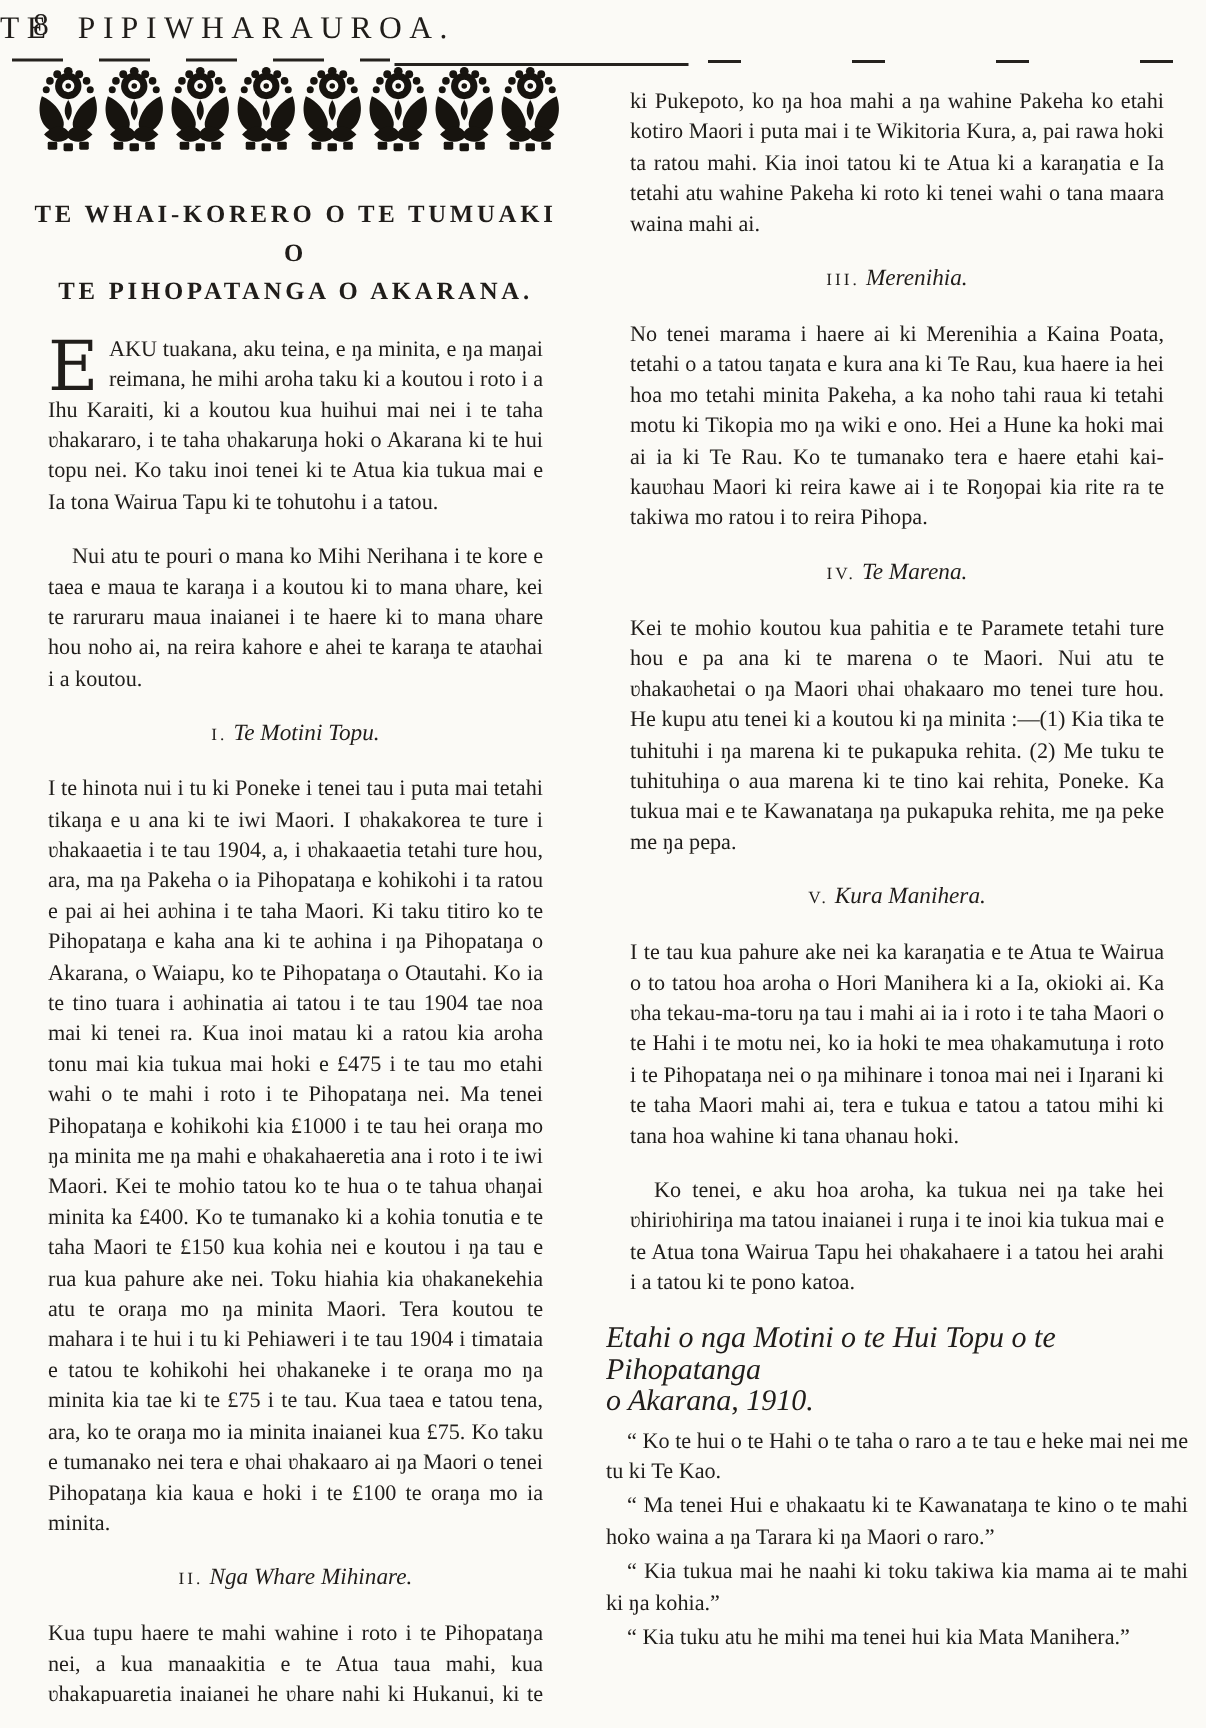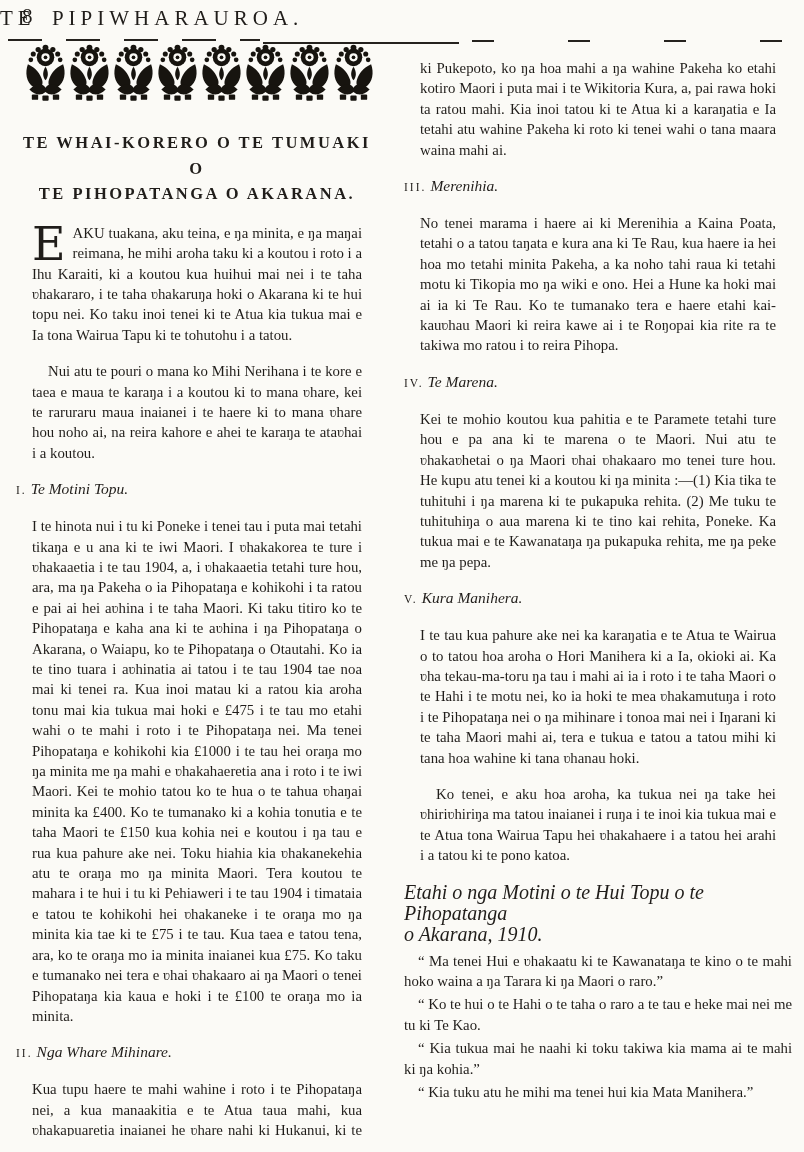--- a/index.html
+++ b/index.html
@@ -35,21 +35,21 @@
   .article-title{
     text-align:center;margin:24px 0 10px;font-weight:bold;
     font-size:16.5px;letter-spacing:2.5px;line-height:1.55;
   }
   .para{margin:16px;text-align:justify;font-size:14.8px;line-height:20.4px;}
   .indent{text-indent:16px;}
   .dropcap{
     float:left;font-size:46px;line-height:36px;padding:3px 7px 0 0;
     font-family:"DejaVu Serif",serif;
   }
-  .sec-head{text-align:left;margin:9px 0 5px;line-height:20px;}
+  .sec-head{text-align:center;margin:9px 0 5px;line-height:20px;}
   .sec-num{font-size:11.5px;letter-spacing:2px;}
   .sec-title{font-style:italic;font-size:15.5px;}
   .motions-heading{
     font-style:italic;text-align:left;font-size:20px;line-height:21px;
     margin:4px 0 6px;
   }
   .motion{margin:0 0 3px;text-align:justify;text-indent:14px;
     font-size:14.8px;line-height:20.4px;}
   .svg-defs{position:absolute;width:0;height:0;overflow:hidden;}
 </style>
@@ -163,19 +163,19 @@
       <span class="sec-title">Kura Manihera.</span>
     </div>
     <p class="para">I te tau kua pahure ake nei ka karaŋatia e te Atua te Wairua o to tatou hoa aroha o Hori Manihera ki a Ia, okioki ai.  Ka ʋha tekau-ma-toru ŋa tau i mahi ai ia i roto i te taha Maori o te Hahi i te motu nei, ko ia hoki te mea ʋhakamutuŋa i roto i te Pihopataŋa nei o ŋa mihinare i tonoa mai nei i Iŋarani ki te taha Maori mahi ai, tera e tukua e tatou a tatou mihi ki tana hoa wahine ki tana ʋhanau hoki.</p>
     <p class="para indent">Ko tenei, e aku hoa aroha, ka tukua nei ŋa take hei ʋhiriʋhiriŋa ma tatou inaianei i ruŋa i te inoi kia tukua mai e te Atua tona Wairua Tapu hei ʋhakahaere i a tatou hei arahi i a tatou ki te pono katoa.</p>
 
     <div class="motions-heading">
       <div>Etahi o nga Motini o te Hui Topu o te Pihopatanga</div>
       <div>o Akarana, 1910.</div>
     </div>
 
+    <p class="motion">“ Ko te hui o te Hahi o te taha o raro a te tau e heke mai nei me tu ki Te Kao.</p>
     <p class="motion">“ Ma tenei Hui e ʋhakaatu ki te Kawanataŋa te kino o te mahi hoko waina a ŋa Tarara ki ŋa Maori o raro.”</p>
-    <p class="motion">“ Ko te hui o te Hahi o te taha o raro a te tau e heke mai nei me tu ki Te Kao.</p>
     <p class="motion">“ Kia tukua mai he naahi ki toku takiwa kia mama ai te mahi ki ŋa kohia.”</p>
     <p class="motion">“ Kia tuku atu he mihi ma tenei hui kia Mata Manihera.”</p>
   </div>
 
 </div>
 
 </body></html>

